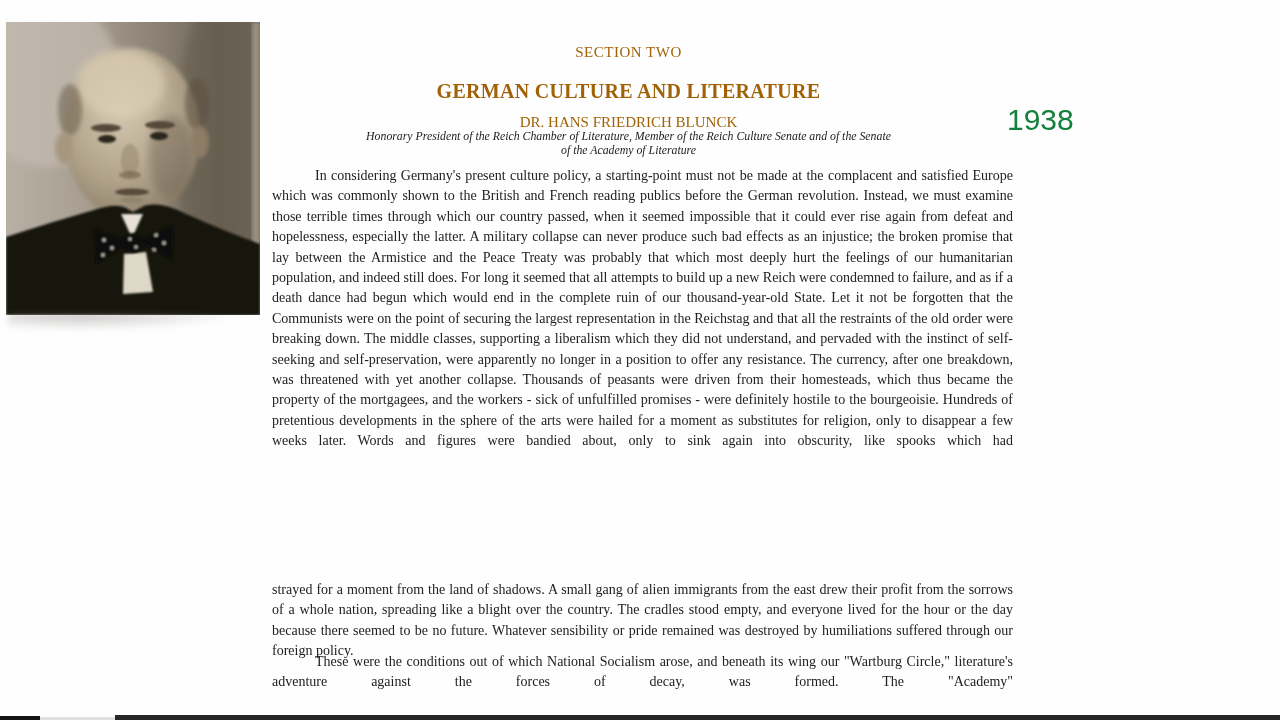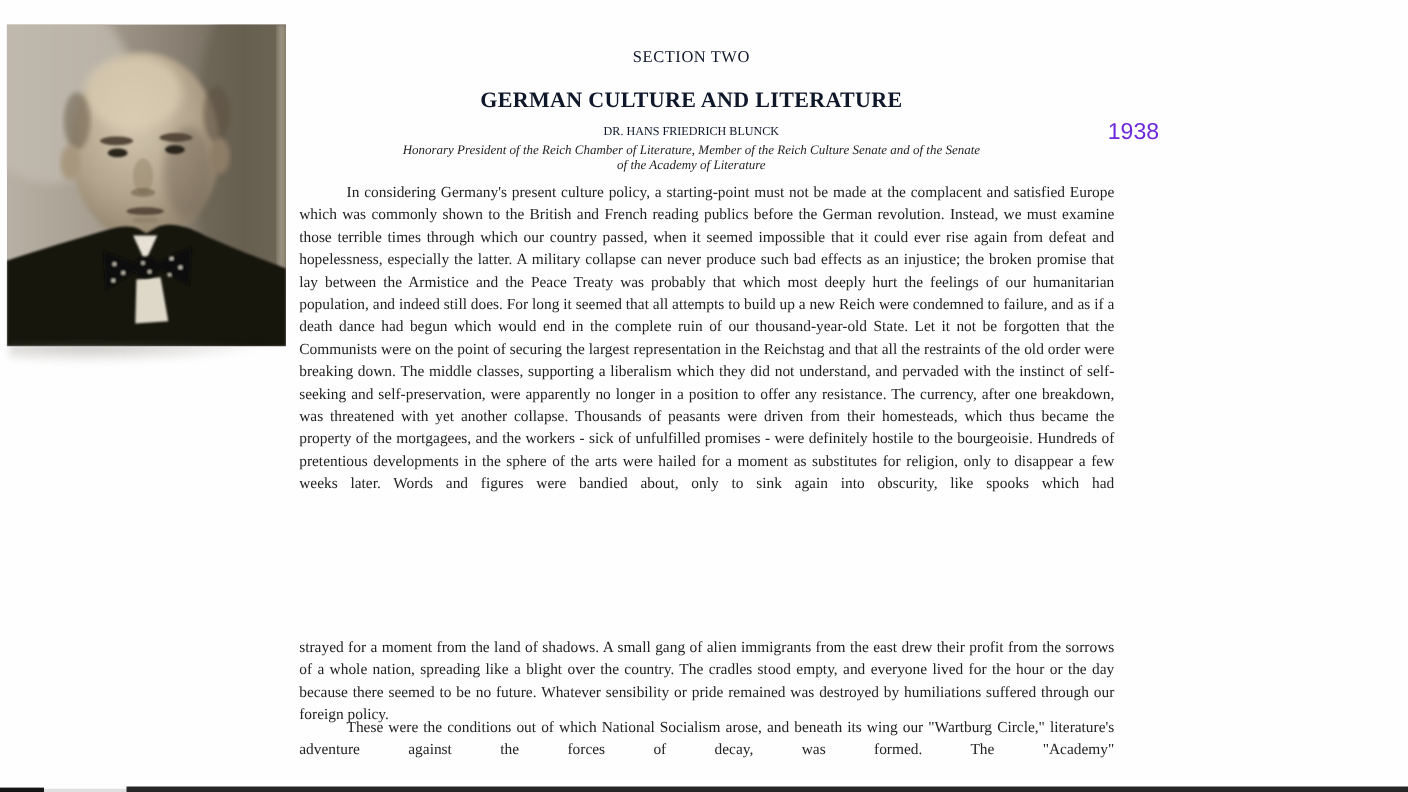--- a/index.html
+++ b/index.html
@@ -28,37 +28,37 @@
     width: 235px; height: 18px;
     background: radial-gradient(ellipse at 30% 0%, rgba(110,105,98,0.40), rgba(255,255,255,0) 70%);
     filter: blur(3px);
   }
 
   
   .year {
     position: absolute;
     left: 1007px; top: 104px;
     font-family: "Liberation Sans", "DejaVu Sans", sans-serif;
-    font-size: 21px;
+    font-size: 30px;
     line-height: 31px;
-    color: #6d28d9;
+    color: #15803d;
   }
 
   
   .column {
     position: absolute;
     left: 272px; top: 0;
     width: 741px; height: 720px;
   }
   .column > * { position: absolute; margin: 0; width: 741px; }
 
-  .hdr { left: -14px; text-align: center; color: #0f172a; }
+  .hdr { left: -14px; text-align: center; color: #a16207; }
   .section { top: 44px;  font-size: 15px;   letter-spacing: 0.5px; }
   .title   { top: 80px;  font-size: 20px; font-weight: 700; letter-spacing: 0.3px; }
-  .author  { top: 114px; font-size: 11px; }
+  .author  { top: 114px; font-size: 15px; }
   .credits { top: 130px; font-size: 11.8px; font-style: italic; line-height: 13.5px; color: #222; }
 
   .para {
     left: 0;
     font-size: 14px;
     line-height: 20.4px;
     text-align: justify;
     color: #212121;
   }
   .indent { text-indent: 43px; }

